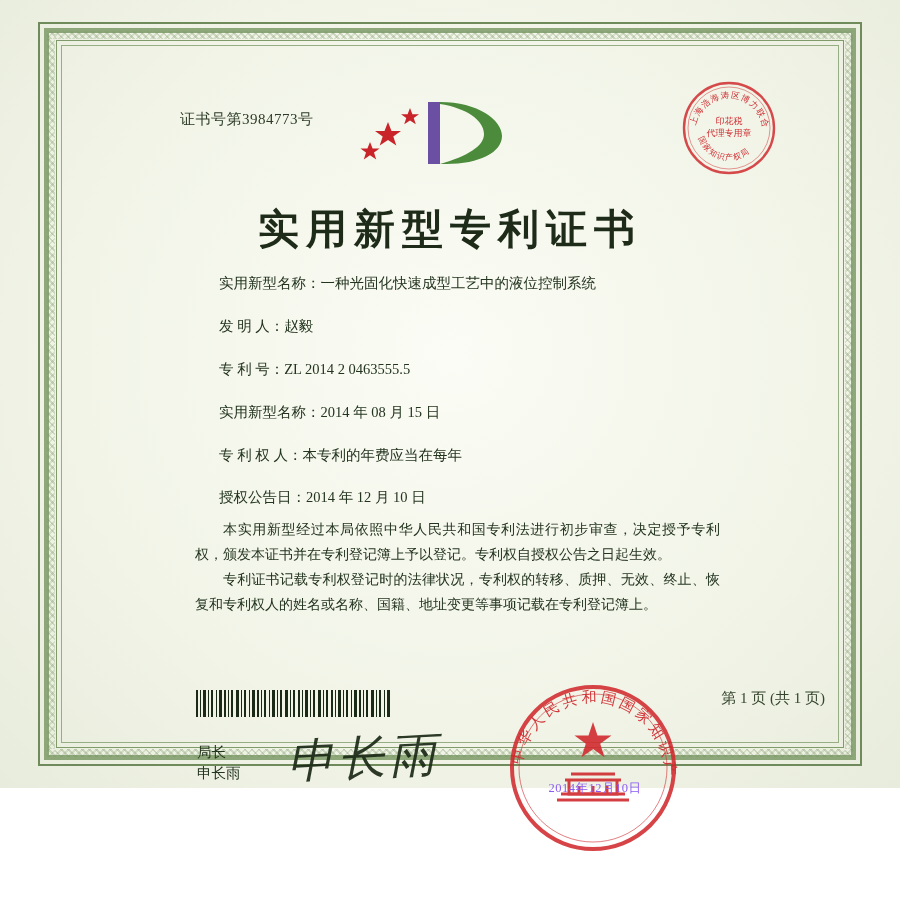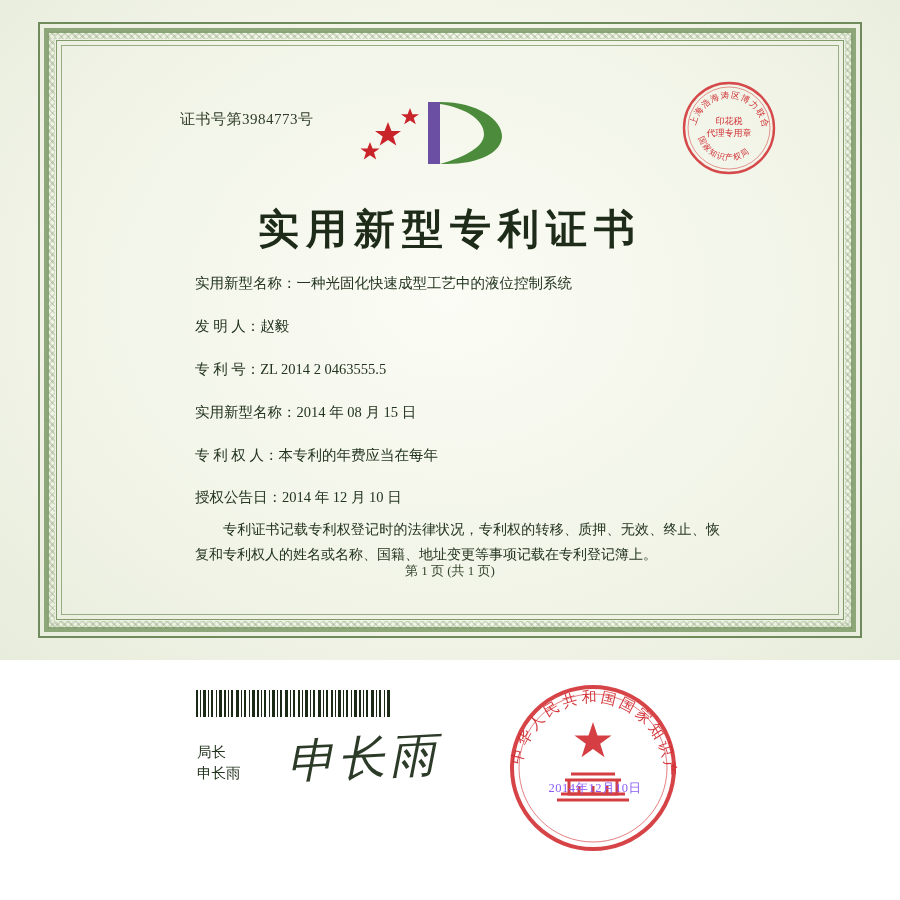--- a/index.html
+++ b/index.html
@@ -10,21 +10,21 @@
   body {
     width: 900px;
     height: 900px;
     font-family: "Liberation Serif", "DejaVu Serif", serif;
     color: #23341f;
     overflow: hidden;
   }
   .page {
     position: relative;
     width: 900px;
-    height: 660px;
+    height: 788px;
     background: #f3f5ea;
     box-sizing: border-box;
   }
   
   .paper-tint {
     position: absolute;
     inset: 0;
     background:
       radial-gradient(ellipse at 50% 45%, #fbfcf5 0%, #f1f4e7 60%, #e8ecdc 100%);
   }
@@ -141,20 +141,21 @@
     left: 120px;
     right: 60px;
     top: 213px;
     font-size: 14.5px;
     color: #23341f;
   }
   .field-row {
     margin-bottom: 25.5px;
     white-space: nowrap;
     line-height: 1.2;
+    margin-left: 24px;
   }
   .field-label {
     display: inline-block;
   }
   .field-value {
     display: inline-block;
   }
   
   .body-text {
     position: absolute;
@@ -205,22 +206,22 @@
     left: 432px;
     top: 620px;
     width: 172px;
     height: 172px;
   }
   .footer {
     position: absolute;
     left: 0;
     right: 0;
     bottom: 18px;
-    text-align: center;
-    font-size: 13px;
+    text-align: right;
+    font-size: 15px;
     color: #35452d;
   }
   .seal-date {
     position: absolute;
     left: 445px;
     top: 718px;
     width: 150px;
     text-align: center;
     font-size: 12.5px;
     color: #8b5cf6;
@@ -290,20 +291,21 @@
       </div>
       <div class="field-row">
         <span class="field-label">专 利 权 人：</span><span class="field-value">本专利的年费应当在每年</span>
       </div>
       <div class="field-row">
         <span class="field-label">授权公告日：</span><span class="field-value">2014 年 12 月 10 日</span>
       </div>
     </div>
 
     <div class="body-text">
+      <p>本实用新型经过本局依照中华人民共和国专利法进行初步审查，决定授予专利权，颁发本证书并在专利登记簿上予以登记。专利权自授权公告之日起生效。</p>
       <p>专利证书记载专利权登记时的法律状况，专利权的转移、质押、无效、终止、恢复和专利权人的姓名或名称、国籍、地址变更等事项记载在专利登记簿上。</p>
     </div>
 
     <div class="barcode">
       <svg viewBox="0 0 196 27" width="196" height="27" preserveAspectRatio="none" xmlns="http://www.w3.org/2000/svg">
         <rect x="0" y="0" width="196" height="27" fill="none"></rect>
         <g fill="#1b2a16">
           <rect x="1" y="0" width="2" height="27"></rect>
             <rect x="5" y="0" width="1" height="27"></rect>
           <rect x="8" y="0" width="3" height="27"></rect>

